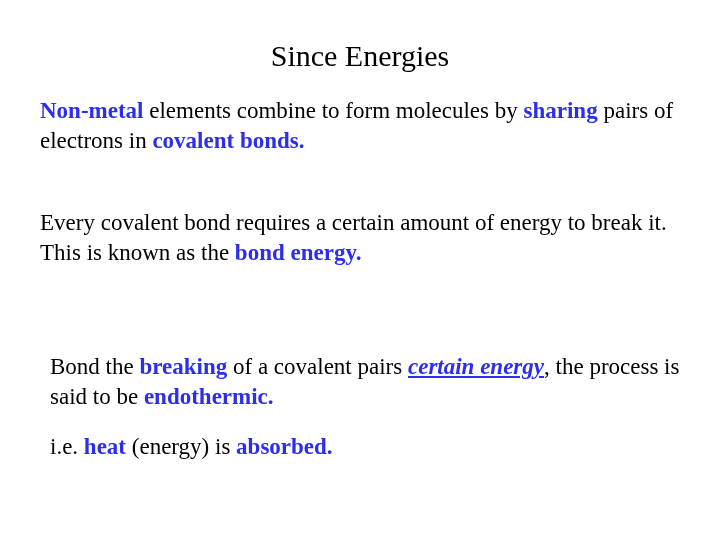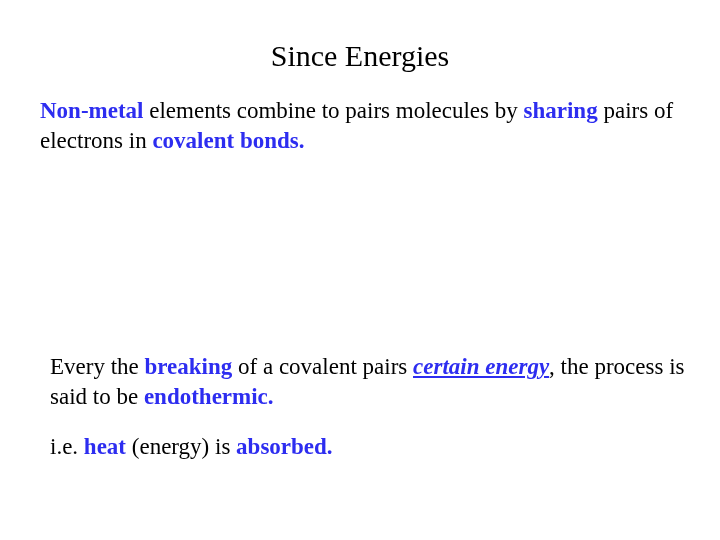--- a/index.html
+++ b/index.html
@@ -62,25 +62,29 @@
   }
 </style>
 </head>
 <body>
 
 <div class="slide">
 
   <div class="title">Since Energies</div>
 
   <div class="body-block p1">
-    <p class="para"><span class="hl">Non-metal</span><span> elements combine to pairs molecules by </span><span class="hl">sharing</span><span> pairs of electrons in  </span><span class="hl">covalent bonds.</span></p>
+    <p class="para"><span class="hl">Non-metal</span><span> elements combine to form molecules by </span><span class="hl">sharing</span><span> pairs of electrons in  </span><span class="hl">covalent bonds.</span></p>
   </div>
 
+  <div class="body-block p2">
+    <p class="para">Every covalent bond requires a certain amount of energy to break it.</p>
+    <p class="para"><span>This is known as the </span><span class="hl">bond energy.</span></p>
+  </div>
 
   <div class="body-block p3">
-    <p class="para indent"><span>Every the </span><span class="hl">breaking</span><span> of a covalent pairs </span><span class="hl-u">certain energy</span><span>, the process is said to be </span><span class="hl">endothermic.</span></p>
+    <p class="para indent"><span>Bond the </span><span class="hl">breaking</span><span> of a covalent pairs </span><span class="hl-u">certain energy</span><span>, the process is said to be </span><span class="hl">endothermic.</span></p>
   </div>
 
   <div class="body-block p4">
     <p class="para"><span>i.e. </span><span class="hl">heat</span><span> (energy) is </span><span class="hl">absorbed.</span></p>
   </div>
 
 </div>
 
 </body></html>

